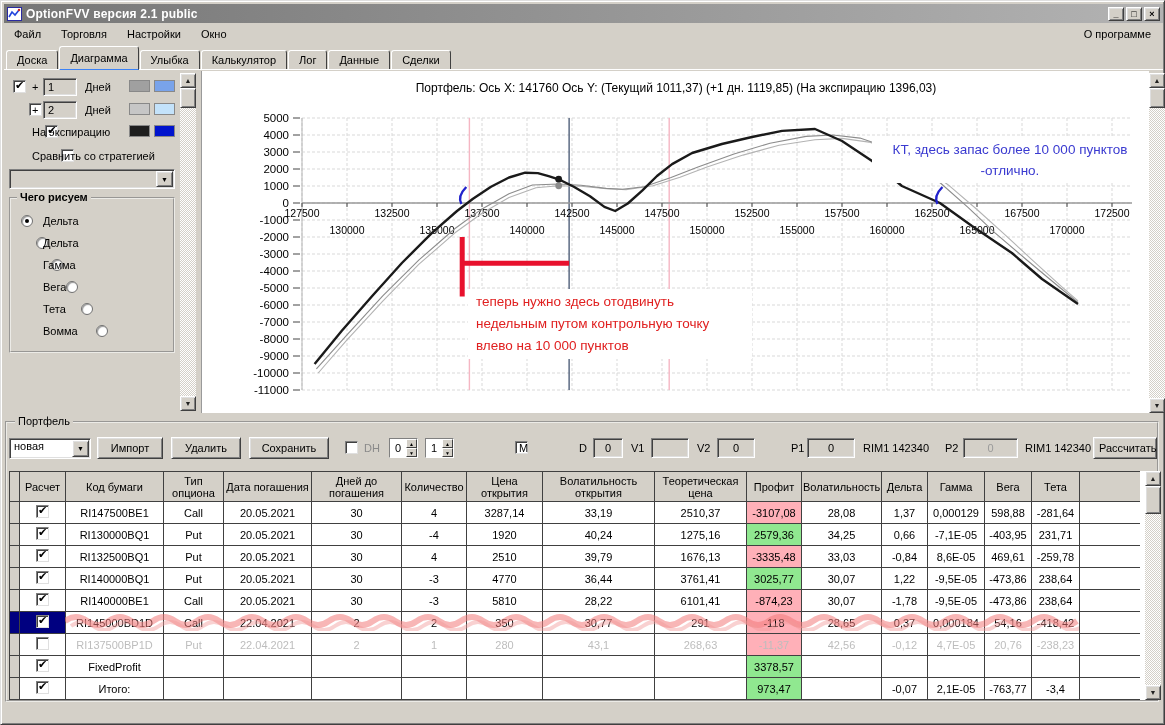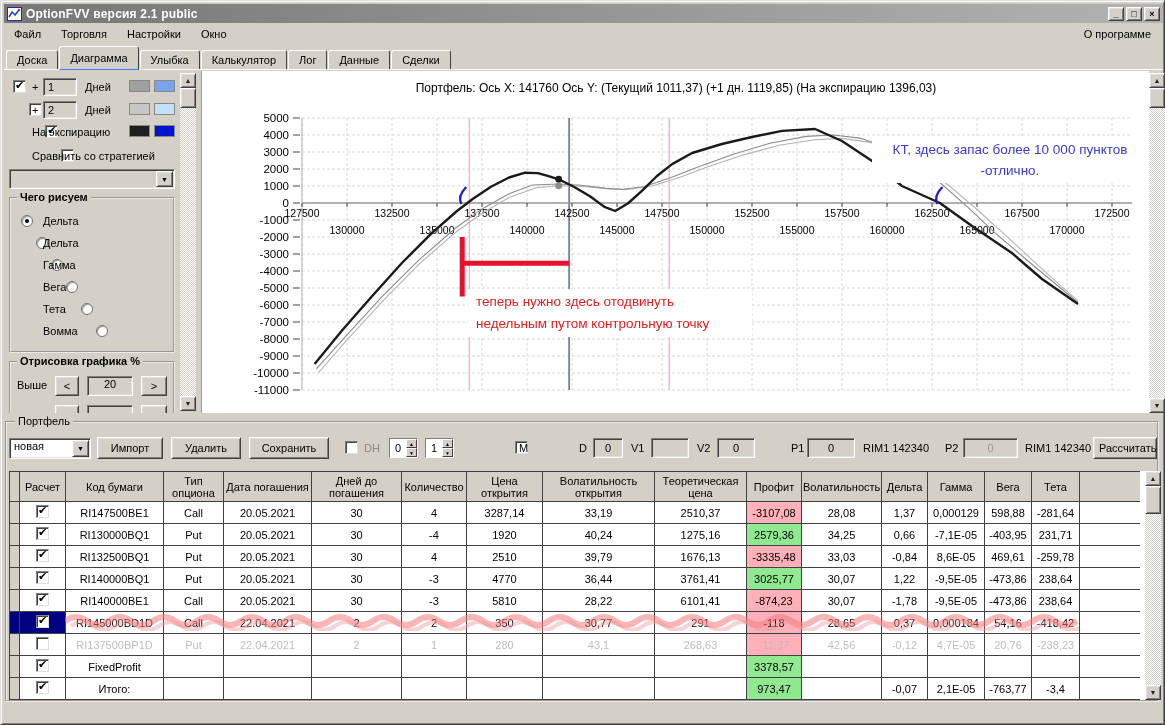--- a/index.html
+++ b/index.html
@@ -161,30 +161,20 @@
     <div class="abs groupbox" style="left:4px;top:126px;width:166px;height:156px">
       <span class="grouplabel">Чего рисуем</span>
       <span class="abs rad on" style="left:10px;top:16px"></span><span class="abs" style="left:32px;top:16px">Дельта</span>
       <span class="abs rad" style="left:10px;top:38px"></span><span class="abs" style="left:32px;top:38px">Дельта</span>
       <span class="abs rad" style="left:10px;top:60px"></span><span class="abs" style="left:32px;top:60px">Гамма</span>
       <span class="abs rad" style="left:10px;top:82px"></span><span class="abs" style="left:32px;top:82px">Вега</span>
       <span class="abs rad" style="left:10px;top:104px"></span><span class="abs" style="left:32px;top:104px">Тета</span>
       <span class="abs rad" style="left:10px;top:126px"></span><span class="abs" style="left:32px;top:126px">Вомма</span>
     </div>
 
-    <div class="abs groupbox" style="left:4px;top:290px;width:166px;height:60px">
-      <span class="grouplabel">Отрисовка графика %</span>
-      <span class="abs" style="left:6px;top:16px">Выше</span>
-      <span class="abs btn95" style="left:44px;top:13px;width:24px;height:20px;line-height:18px">&lt;</span>
-      <span class="abs field" style="left:76px;top:13px;width:46px;height:20px;text-align:center">20</span>
-      <span class="abs btn95" style="left:130px;top:13px;width:26px;height:20px;line-height:18px">&gt;</span>
-      <span class="abs btn95" style="left:44px;top:42px;width:24px;height:16px"></span>
-      <span class="abs field" style="left:76px;top:42px;width:46px;height:16px"></span>
-      <span class="abs btn95" style="left:130px;top:42px;width:26px;height:16px"></span>
-    </div>
   </div>
 
   <div class="abs sb-track" style="left:179px;top:72px;width:16px;height:338px">
     <span class="sb-btn btn95" style="top:0">▲</span>
     <span class="sb-thumb" style="top:15px;height:20px"></span>
     <span class="sb-btn btn95" style="bottom:0">▼</span>
   </div>
 
   <div class="abs chart-area">
     <div class="chart-title">Портфель: Ось X: 141760 Ось Y:  (Текущий 1011,37)  (+1 дн. 1119,85)  (На экспирацию 1396,03)</div>
@@ -308,20 +298,21 @@
         <circle cx="356.68" cy="108.268" r="3.4" fill="#1a1a1a"></circle>
         <circle cx="356.68" cy="114.813" r="3.4" fill="#8c8c8c"></circle>
         <path d="M264.3,116 Q255.3,125 259.3,133" fill="none" stroke="#2222cc" stroke-width="2.4"></path>
         <path d="M740.4,116 Q731.4,125 735.4,133" fill="none" stroke="#2222cc" stroke-width="2.4"></path>
         <line x1="260.2" y1="166" x2="260.2" y2="225.5" stroke="#e8112d" stroke-width="5"></line>
         <line x1="260.2" y1="192.35" x2="367.12" y2="192.35" stroke="#e8112d" stroke-width="5"></line>
       </svg>
     <div class="note note-red">
       <div>теперь нужно здесь отодвинуть</div>
       <div>недельным путом контрольную точку</div>
+      <div>влево на 10 000 пунктов</div>
     </div>
     <div class="note note-blue">
       <div>КТ, здесь запас более 10 000 пунктов</div>
       <div>-отлично.</div>
     </div>
   </div>
 
   <div class="abs sb-track" style="left:1148px;top:72px;width:16px;height:340px">
     <span class="sb-btn btn95" style="top:0">▲</span>
     <span class="sb-thumb" style="top:15px;height:20px"></span>

